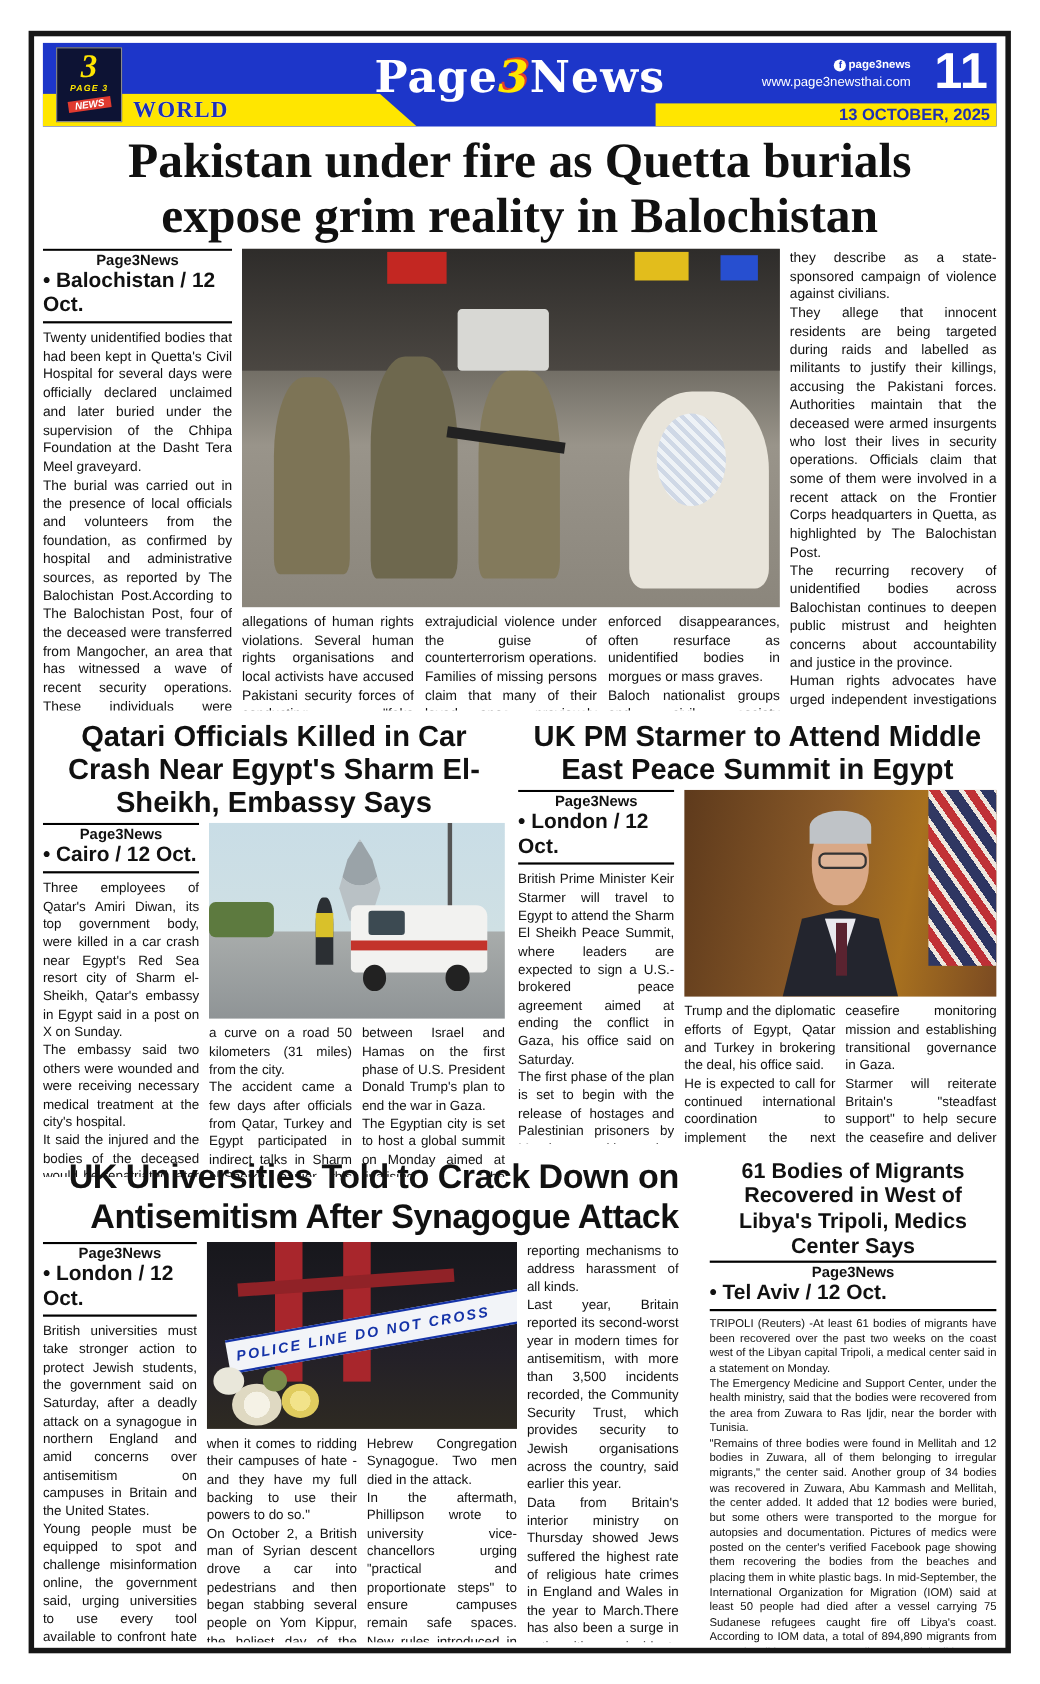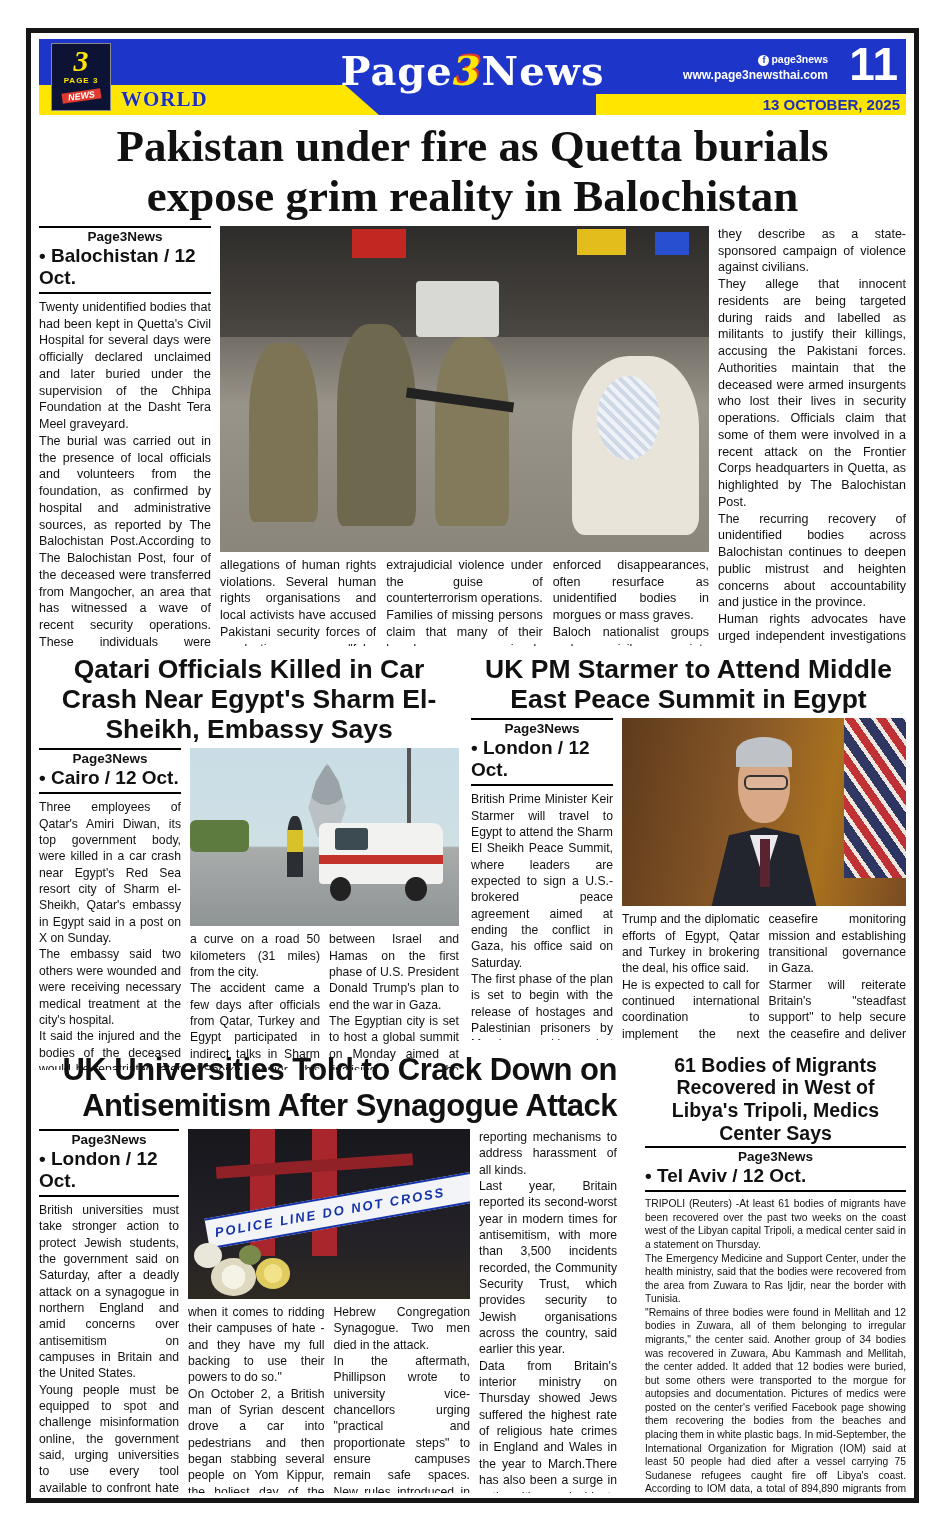--- a/index.html
+++ b/index.html
@@ -3,30 +3,30 @@
 <meta charset="utf-8">
 <style>
   html,body{margin:0;padding:0;background:#ffffff;}
   body{width:945px;height:1531px;position:relative;font-family:"Liberation Sans",sans-serif;color:#111;}
   .sheet{position:absolute;left:26px;right:26px;top:28px;bottom:28px;border:5px solid #161616;background:#fff;padding:6px 8px;overflow:hidden;}
 
   
   .masthead{position:relative;height:76px;background:#1d36c9;overflow:hidden;}
   .mh-logo{position:absolute;left:12px;top:4px;bottom:4px;width:58px;background:#0d1334;border:1px solid #8a8a8a;text-align:center;z-index:3;}
   .mh-logo .big3{font-family:"Liberation Serif",serif;font-style:italic;font-weight:bold;font-size:30px;color:#ffe600;line-height:30px;display:block;margin-top:2px;}
-  .mh-logo .page3{display:block;font-size:8px;font-weight:bold;color:#ffe600;letter-spacing:1px;}
+  .mh-logo .page3{display:block;font-size:8px;font-weight:bold;color:#ffe600;letter-spacing:1px;font-style:italic;}
   .mh-logo .newsrib{display:inline-block;background:#e03a2f;color:#fff;font-style:italic;font-weight:bold;font-size:9px;padding:0 6px;transform:rotate(-8deg);margin-top:2px;}
   .mh-yellow{position:absolute;left:0;bottom:0;width:340px;height:30px;background:#ffe600;clip-path:polygon(0 0,90% 0,100% 100%,0 100%);z-index:1;}
   .mh-world{position:absolute;left:82px;bottom:3px;z-index:2;font-family:"Liberation Serif",serif;font-weight:bold;font-size:21px;letter-spacing:1px;color:#1d2fb5;text-shadow:0 0 1px #fff;}
   .mh-title{position:absolute;left:0;right:0;top:8px;text-align:center;z-index:2;font-family:"DejaVu Serif",serif;font-weight:bold;font-size:40px;color:#fff;letter-spacing:1px;}
   .mh-title .digit{color:#ffe600;font-style:italic;text-shadow:2px -2px 0 #e03a2f;}
   .mh-social{position:absolute;right:78px;top:14px;text-align:right;color:#fff;z-index:3;}
   .mh-social .fb{font-size:10.5px;font-weight:bold;}
   .fb-icon{display:inline-block;width:11px;height:11px;border-radius:50%;background:#fff;color:#1d36c9;font-weight:bold;font-size:9px;line-height:11px;text-align:center;margin-right:2px;}
-  .mh-social .site{font-size:12px;font-weight:bold;margin-top:2px;}
+  .mh-social .site{font-size:12px;font-weight:normal;margin-top:2px;}
   .mh-pagenum{position:absolute;right:8px;top:0px;color:#fff;font-weight:bold;font-size:46px;line-height:50px;z-index:3;}
   .mh-date{position:absolute;right:0;bottom:0;width:310px;height:21px;background:#ffe600;z-index:2;text-align:right;color:#1d2fb5;font-weight:bold;font-size:15px;line-height:21px;padding-right:6px;box-sizing:border-box;}
 
   
   .lead-headline{font-family:"Liberation Serif",serif;font-weight:bold;font-size:45px;line-height:1.12;text-align:center;margin:6px auto 4px;max-width:850px;}
   .quad-headline{font-weight:bold;font-size:26.5px;line-height:1.14;text-align:center;margin:2px 0 4px;}
   .uni-headline{font-weight:bold;font-size:31px;line-height:1.18;text-align:right;margin:0 0 4px;letter-spacing:-0.5px;}
   .mig-headline{font-weight:bold;font-size:19.5px;line-height:1.16;text-align:center;margin:2px 0 2px;}
 
   
@@ -306,20 +306,20 @@
       </div>
     </article>
 
     <article class="mig-col">
       <h2 class="mig-headline">61 Bodies of Migrants Recovered in West of Libya's Tripoli, Medics Center Says</h2>
       <div class="byline">
         <div class="src">Page3News</div>
         <div class="dl">• Tel Aviv  / 12 Oct.</div>
       </div>
       <div class="mig-body">
-        <p class="bp">TRIPOLI (Reuters) -At least 61 bodies of migrants have been recovered over the past two weeks on the coast west of the Libyan capital Tripoli, a medical center said in a statement on Thursday.</p>
+        <p class="bp">TRIPOLI (Reuters) -At least 61 bodies of migrants have been recovered over the past two weeks on the coast west of the Libyan capital Tripoli, a medical center said in a statement on Monday.</p>
         <p class="bp">The Emergency Medicine and Support Center, under the health ministry, said that the bodies were recovered from the area from Zuwara to Ras Ijdir, near the border with Tunisia.</p>
         <p class="bp">"Remains of three bodies were found in Mellitah and 12 bodies in Zuwara, all of them belonging to irregular migrants," the center said. Another group of 34 bodies was recovered in Zuwara, Abu Kammash and Mellitah, the center added. It added that 12 bodies were buried, but some others were transported to the morgue for autopsies and documentation. Pictures of medics were posted on the center's verified Facebook page showing them recovering the bodies from the beaches and placing them in white plastic bags. In mid-September, the International Organization for Migration (IOM) said at least 50 people had died after a vessel carrying 75 Sudanese refugees caught fire off Libya's coast. According to IOM data, a total of 894,890 migrants from 45 nationalities across 100 Libyan municipalities were residing in the country. Libya has become a transit route for migrants fleeing conflict and poverty to Europe across the Mediterranean since the fall in 2011 of dictator Muammar Gaddafi during a NATO-backed uprising.</p>
       </div>
     </article>
   </section>
 
 </div>
 
 </body></html>

